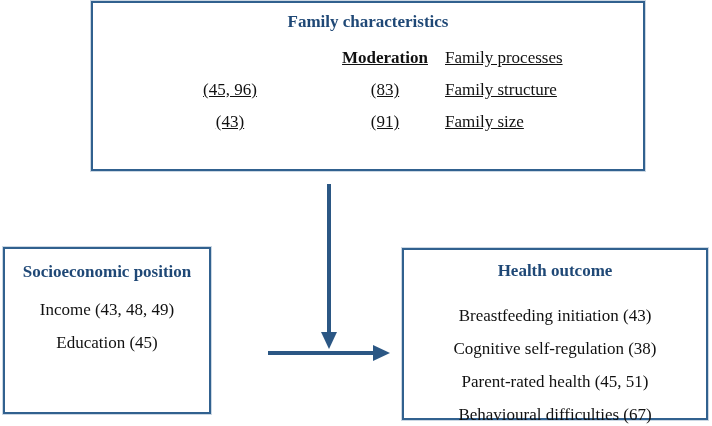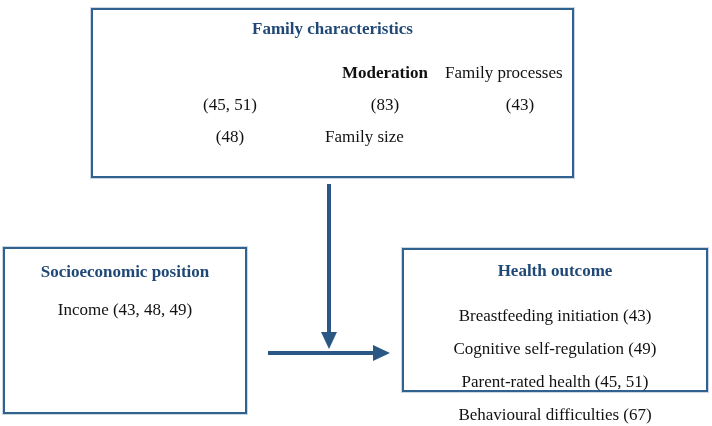--- a/index.html
+++ b/index.html
@@ -20,45 +20,46 @@
     background: #ffffff;
   }
   .box-title {
     font-weight: bold;
     font-size: 17px;
     line-height: 22px;
     color: #1f4876;
     text-align: center;
   }
   
-  .top-box { left: 91px; top: 8px; width: 483px; height: 170px; }
+  .top-box { left: 91px; top: 1px; width: 554px; height: 170px; }
   .top-box .box-title { padding-top: 8px; }
   .fc-grid {
     margin-left: 42px;
-    margin-top: 17px;
+    margin-top: 9px;
     display: grid;
     grid-template-columns: 190px 120px 150px;
+    text-decoration: underline;
   }
   .fc-cell {
     height: 32px;
     display: flex;
     align-items: center;
     font-size: 17px;
   }
   .fc-cell.head {
     font-weight: bold;
     justify-content: center;
   }
   .fc-cell.val { justify-content: center; }
   .fc-cell.label { justify-content: flex-start; }
   
-  .left-box { left: 3px; top: 247px; width: 244px; height: 167px; }
+  .left-box { left: 3px; top: 247px; width: 208px; height: 167px; }
   .left-box .box-title { padding-top: 12px; }
   .left-box .item-stack { margin-top: 10px; }
-  .right-box { left: 402px; top: 248px; width: 306px; height: 144px; }
+  .right-box { left: 402px; top: 248px; width: 306px; height: 172px; }
   .right-box .box-title { padding-top: 10px; }
   .right-box .item-stack { margin-top: 17px; }
   .item {
     height: 33px;
     display: flex;
     align-items: center;
     justify-content: center;
     font-size: 17px;
     text-align: center;
   }
@@ -75,43 +76,45 @@
 
 <div class="canvas">
 
   <div class="box top-box">
     <div class="box-title">Family characteristics</div>
     <div class="fc-grid">
       <div class="fc-cell label"></div>
       <div class="fc-cell head">Moderation</div>
 
       <div class="fc-cell label">Family processes</div>
-      <div class="fc-cell val">(45, 51)</div>
+      <div class="fc-cell val">(45, 96)</div>
       <div class="fc-cell val">(83)</div>
 
+      <div class="fc-cell label">Family structure</div>
       <div class="fc-cell val">(43)</div>
-      <div class="fc-cell val">(48)</div>
+      <div class="fc-cell val">(91)</div>
 
       <div class="fc-cell label">Family size</div>
       <div class="fc-cell val"></div>
     </div>
   </div>
 
   <div class="box left-box">
     <div class="box-title">Socioeconomic position</div>
     <div class="item-stack">
       <div class="item">Income (43, 48, 49)</div>
+      <div class="item">Education (45)</div>
     </div>
   </div>
 
   <div class="box right-box">
     <div class="box-title">Health outcome</div>
     <div class="item-stack">
       <div class="item">Breastfeeding initiation (43)</div>
-      <div class="item">Cognitive self-regulation (49)</div>
+      <div class="item">Cognitive self-regulation (38)</div>
       <div class="item">Parent-rated health (45, 51)</div>
       <div class="item">Behavioural difficulties (67)</div>
     </div>
   </div>
 
   <svg class="arrow-layer" width="712" height="426" viewBox="0 0 712 426" xmlns="http://www.w3.org/2000/svg">
     <g>
       <line x1="329" y1="184" x2="329" y2="334" stroke="#2b5784" stroke-width="4"></line>
       <polygon points="329,349 321,332 337,332" fill="#2b5784"></polygon>
     </g>

